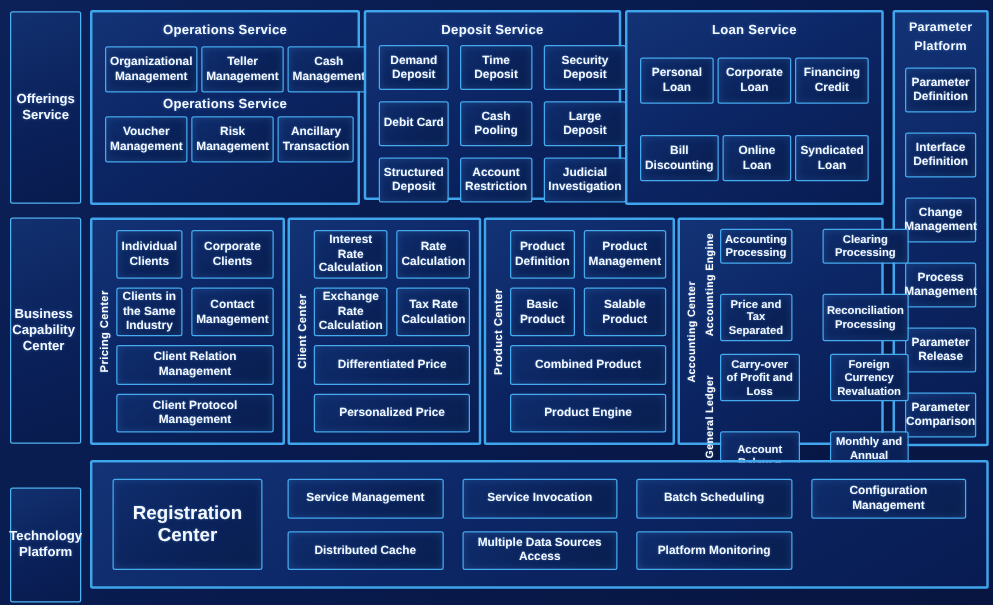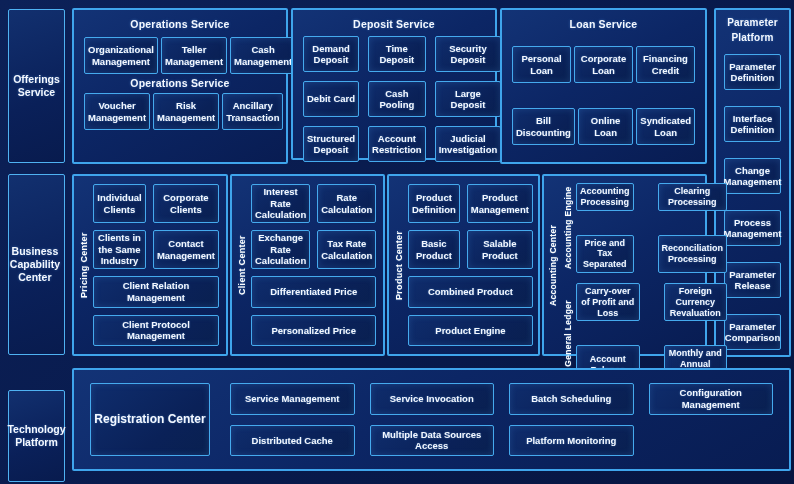--- a/index.html
+++ b/index.html
@@ -197,21 +197,21 @@
           <div class="box">Carry-over of Profit and Loss</div>
           <div class="box">Foreign Currency Revaluation</div>
           <div class="box">Account Balance</div>
           <div class="box">Monthly and Annual Balance</div>
         </div>
       </div>
     </div>
   </div>
 
   <div class="panel techpanel" style="left:72px;top:368px;width:719px;height:103px;">
-    <div class="box regbox" style="font-size:12px;">Registration Center</div>
+    <div class="box regbox" style="font-size:15px;">Registration Center</div>
     <div class="techgrid">
       <div class="box">Service Management</div>
       <div class="box">Service Invocation</div>
       <div class="box">Batch Scheduling</div>
       <div class="box">Configuration Management</div>
       <div class="box">Distributed Cache</div>
       <div class="box">Multiple Data Sources Access</div>
       <div class="box">Platform Monitoring</div>
     </div>
   </div>

